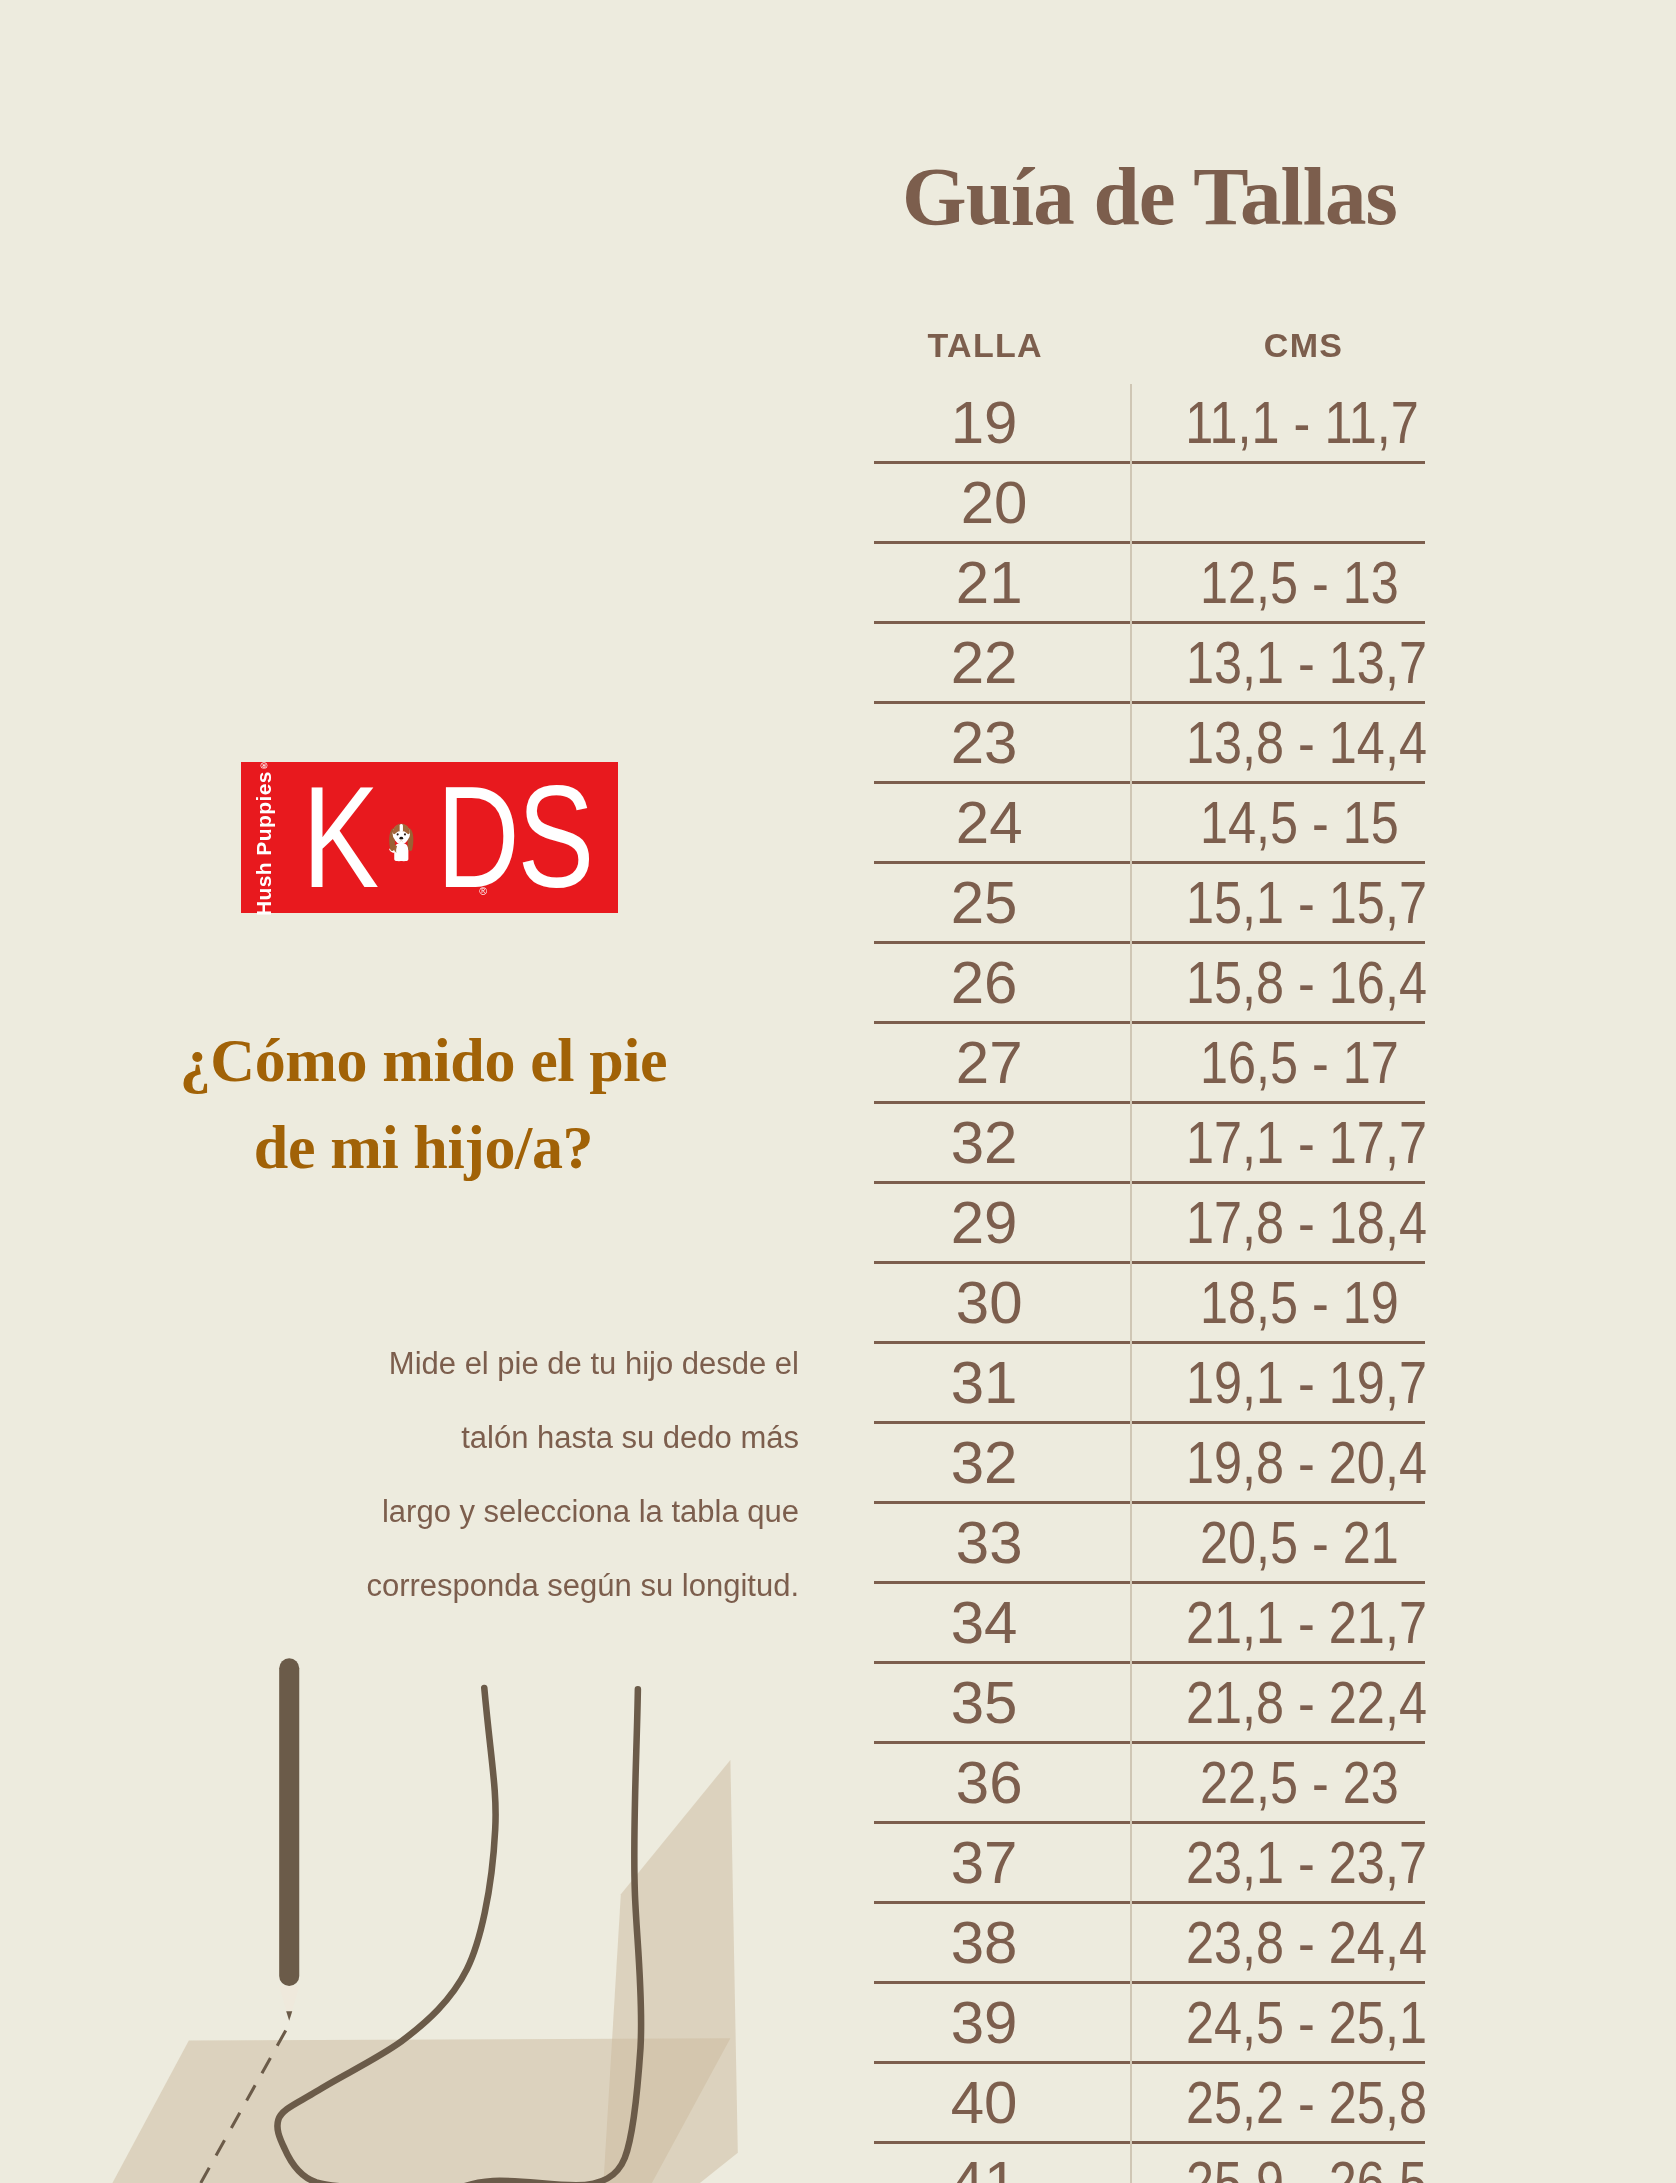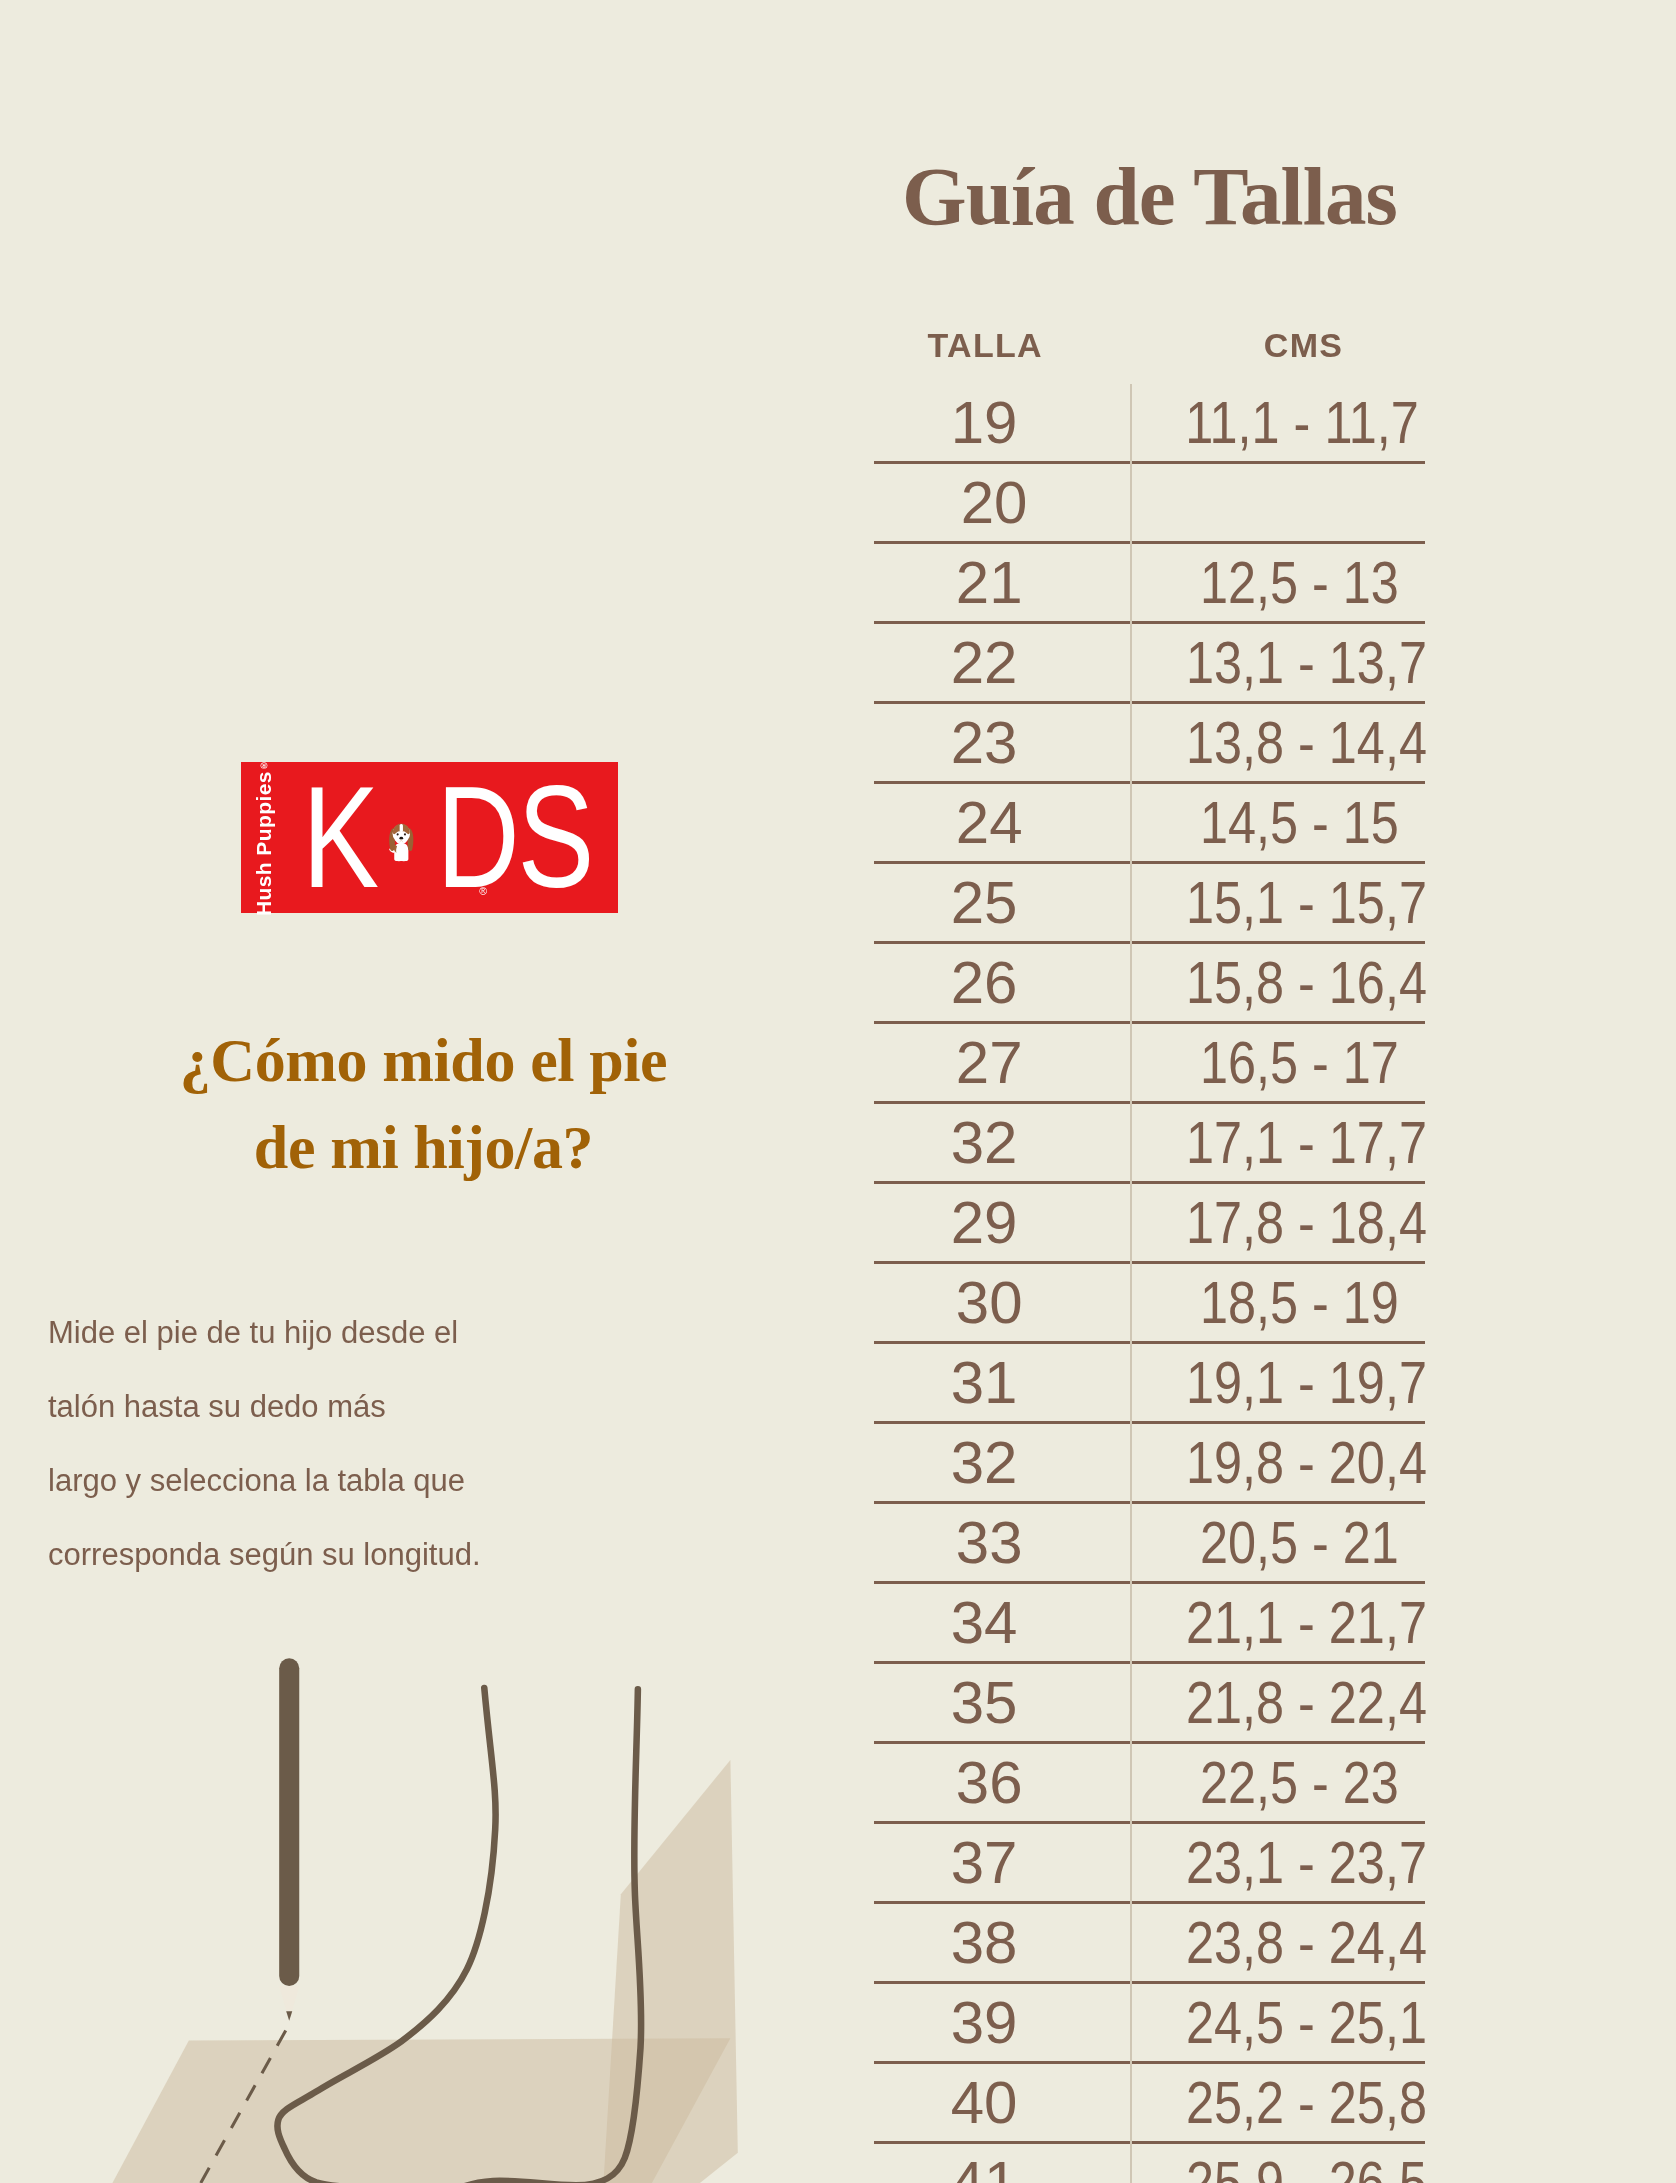--- a/index.html
+++ b/index.html
@@ -33,21 +33,21 @@
                 display:flex;align-items:center;justify-content:space-between;}
   .logo-letter{font-size:144px;line-height:144px;font-weight:400;color:#FFFFFF;
                transform:scaleX(0.8);transform-origin:center;letter-spacing:-2.6px;}
   .logo-dog{width:109px;height:138px;margin-top:6.1px;}
   .dog-reg{position:absolute;right:131px;bottom:15.7px;font-size:10.5px;color:#FFFFFF;}
 
   
   .heading{position:absolute;left:61px;top:1017px;width:725px;text-align:center;
            font-family:"Liberation Serif",serif;font-weight:bold;font-size:62px;
            line-height:87px;letter-spacing:-0.4px;color:#a16207;}
-  .paragraph{position:absolute;left:48px;top:1296px;width:751px;text-align:left;
+  .paragraph{position:absolute;left:48px;top:1327px;width:751px;text-align:right;
              font-size:31px;line-height:74px;color:#7C5E4D;}
 
   
   .illustration{position:absolute;left:61px;top:1646px;width:720px;height:638px;}
 </style>
 </head>
 <body>
 
 <div id="canvas">
 

